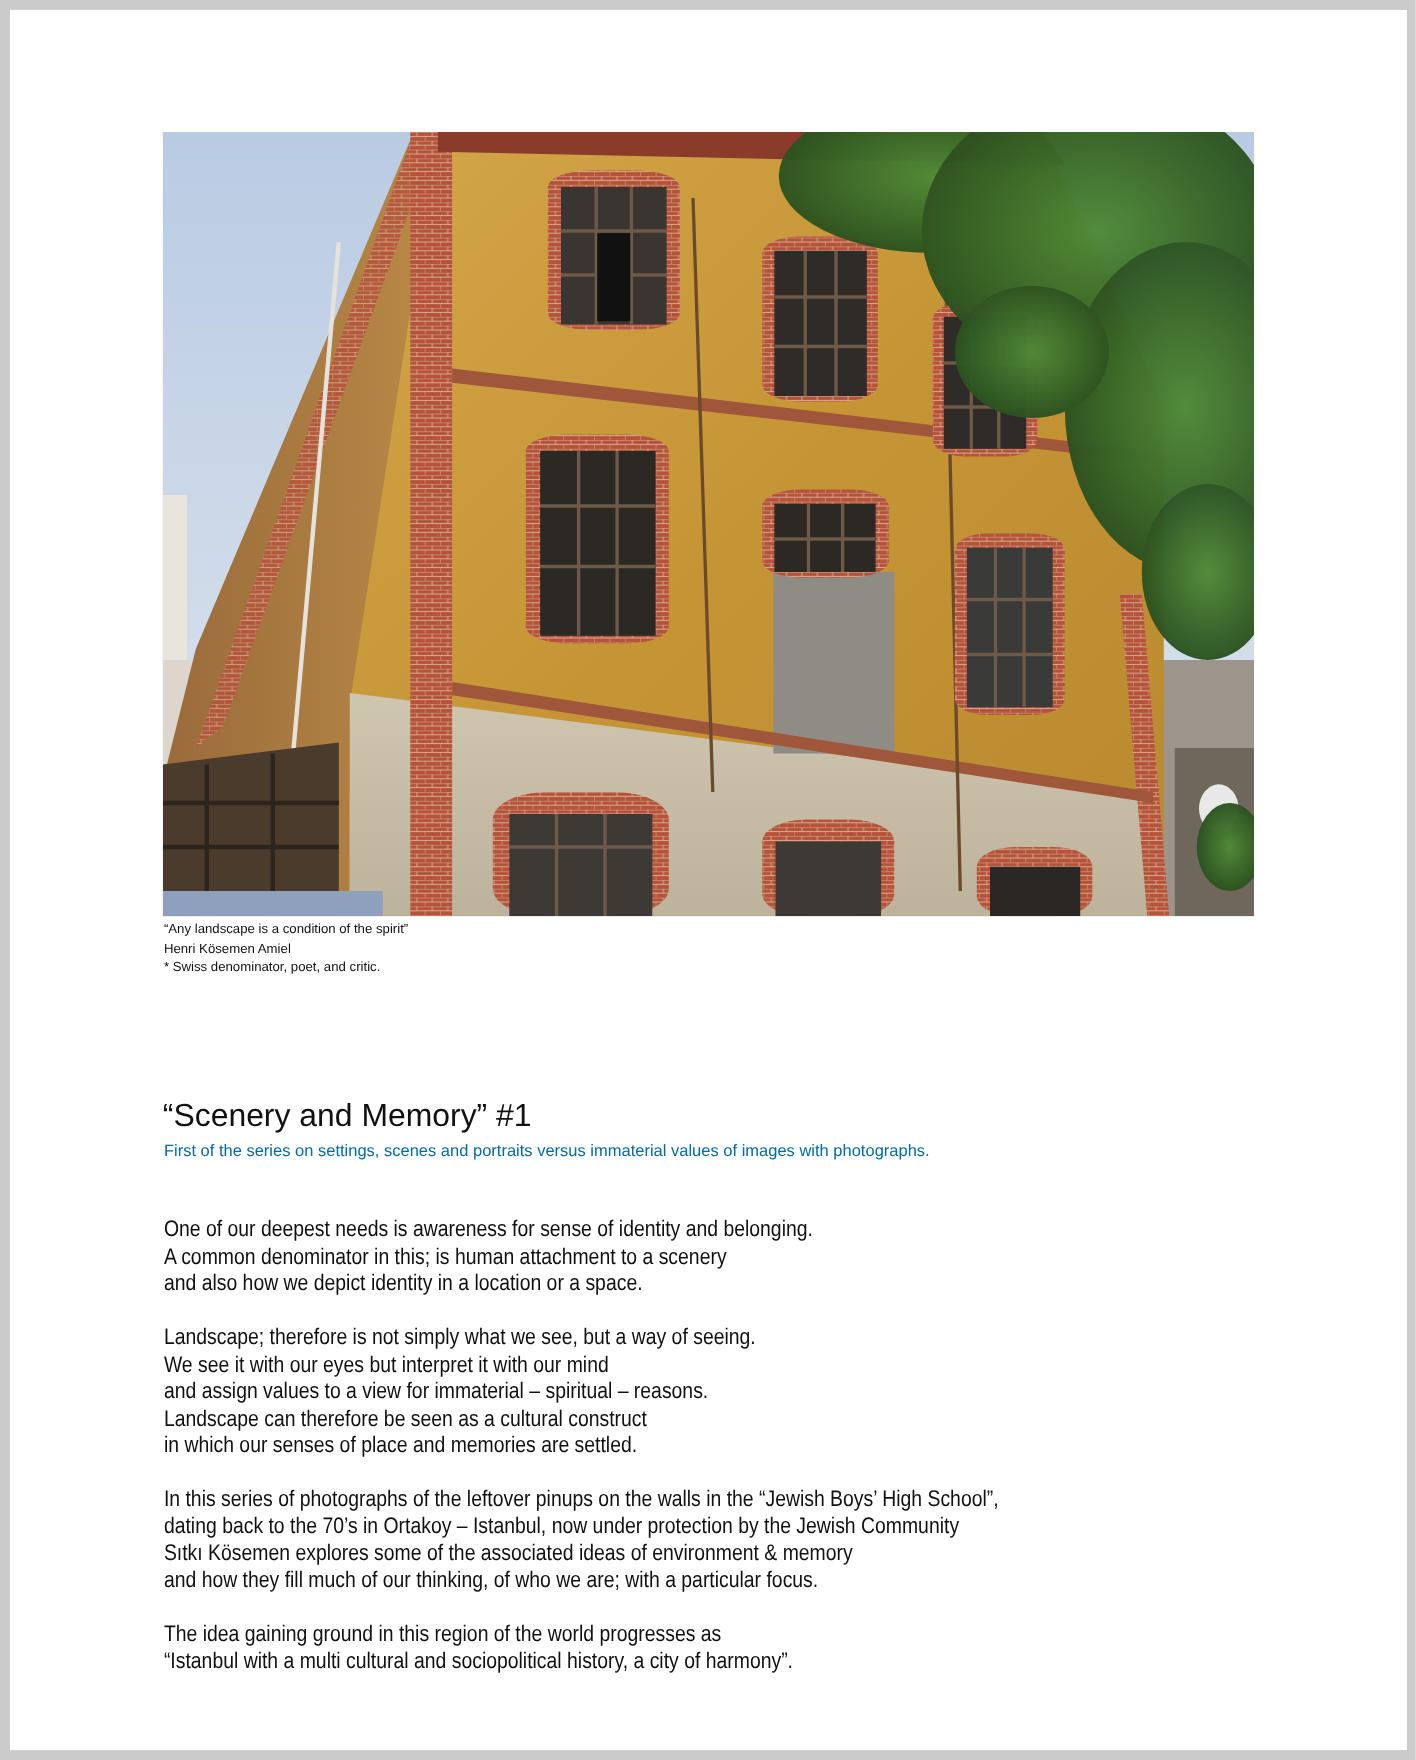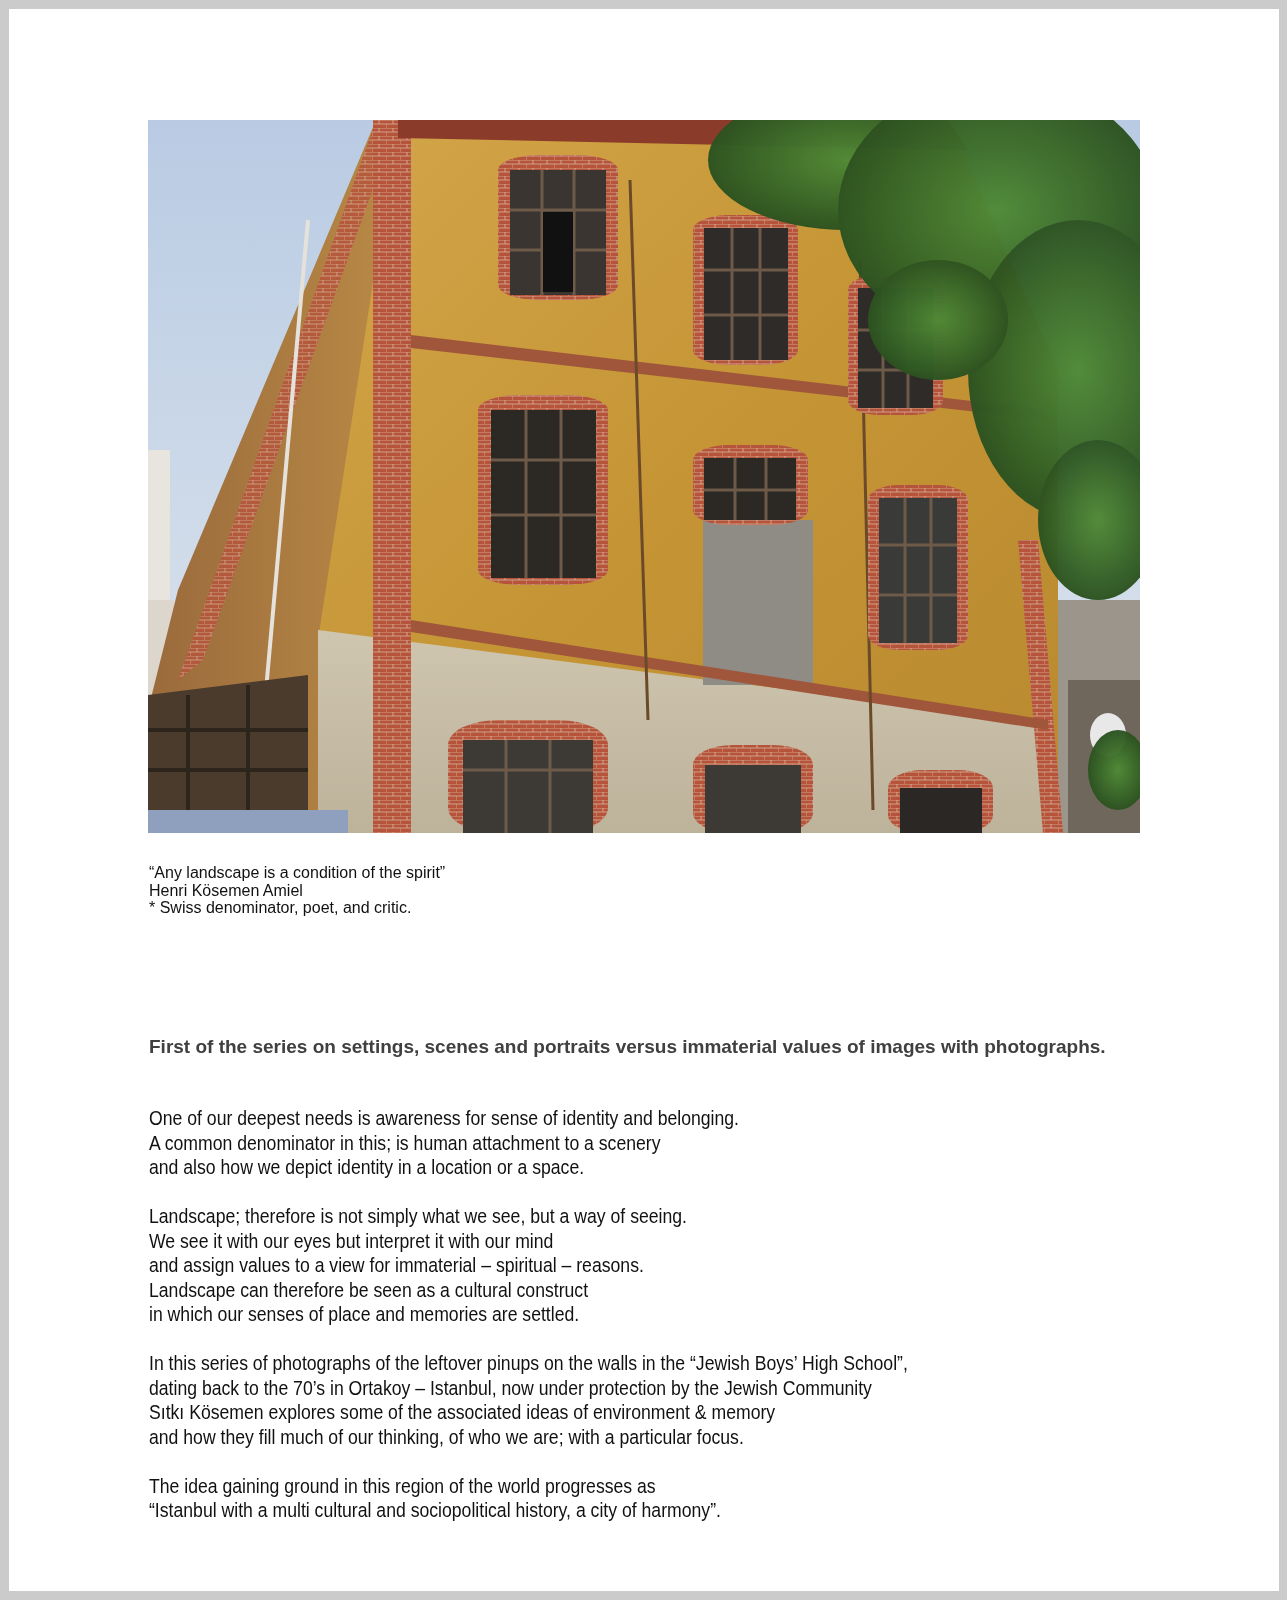--- a/index.html
+++ b/index.html
@@ -20,42 +20,41 @@
     .photo {
       position: absolute;
       left: 139px; top: 111px;
       width: 992px; height: 713px;
       overflow: hidden;
       background: #c9d6e6;
     }
     .photo svg { display: block; width: 100%; height: 100%; }
     .caption {
       position: absolute;
-      left: 140px; top: 855px;
-      font-size: 16px;
+      left: 140px; top: 827px;
+      font-size: 12px;
       line-height: 17.5px;
       color: #111;
     }
     .caption div { white-space: nowrap; }
     .title {
       position: absolute;
       left: 139px; top: 989px;
       font-size: 29px;
       line-height: 34px;
       color: #111;
       white-space: nowrap;
     }
     .subtitle {
       position: absolute;
       left: 140px; top: 1027px;
-      font-size: 19px;
+      font-size: 15px;
       line-height: 22px;
-      color: #404040;
+      color: #0369a1;
       white-space: nowrap;
-      font-weight: bold;
     }
     .body-text {
       position: absolute;
       left: 140px; top: 1097px;
       font-size: 20.5px;
       line-height: 24.5px;
       color: #111;
       transform-origin: 0 0;
       transform: scaleX(0.86);
     }
@@ -190,20 +189,21 @@
       </g>
     </svg>
   </div>
 
   <div class="caption">
     <div>“Any landscape is a condition of the spirit”</div>
     <div>Henri Kösemen Amiel</div>
     <div>* Swiss denominator, poet, and critic.</div>
   </div>
 
+  <div class="title">“Scenery and Memory” #1</div>
   <div class="subtitle">First of the series on settings, scenes and portraits versus immaterial values of images with photographs.</div>
 
   <div class="body-text">
     <div class="para">
       <span class="line">One of our deepest needs is awareness for sense of identity and belonging.</span>
       <span class="line">A common denominator in this; is human attachment to a scenery</span>
       <span class="line">and also how we depict identity in a location or a space.</span>
     </div>
     <div class="para">
       <span class="line">Landscape; therefore is not simply what we see, but a way of seeing.</span>

